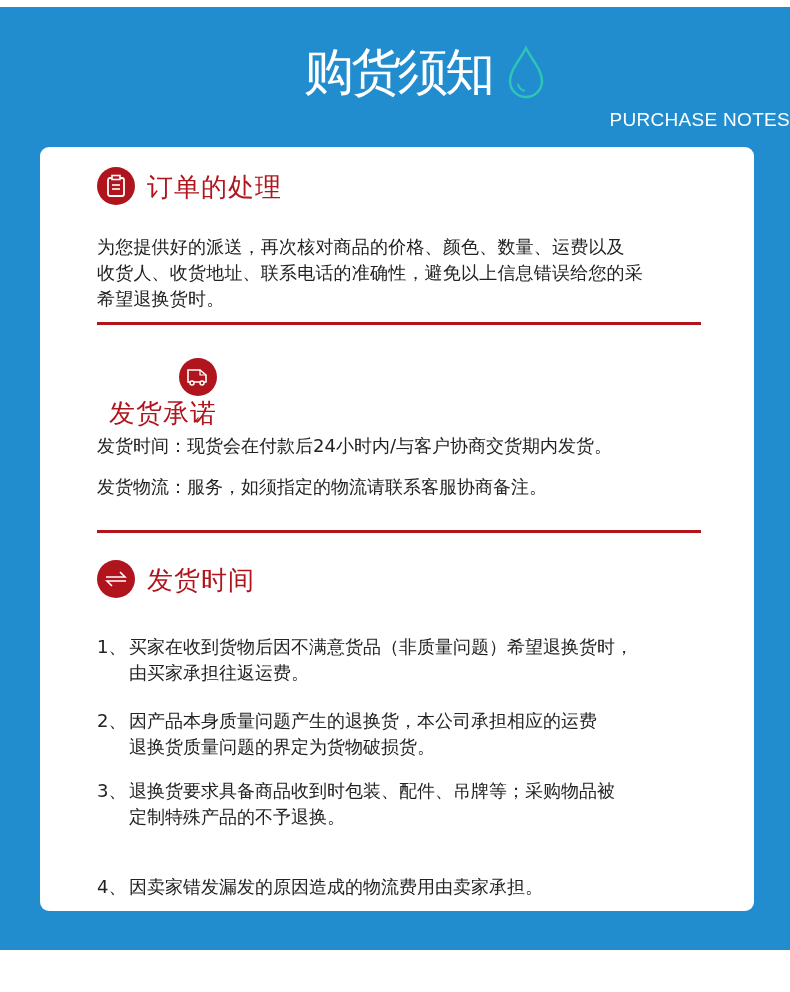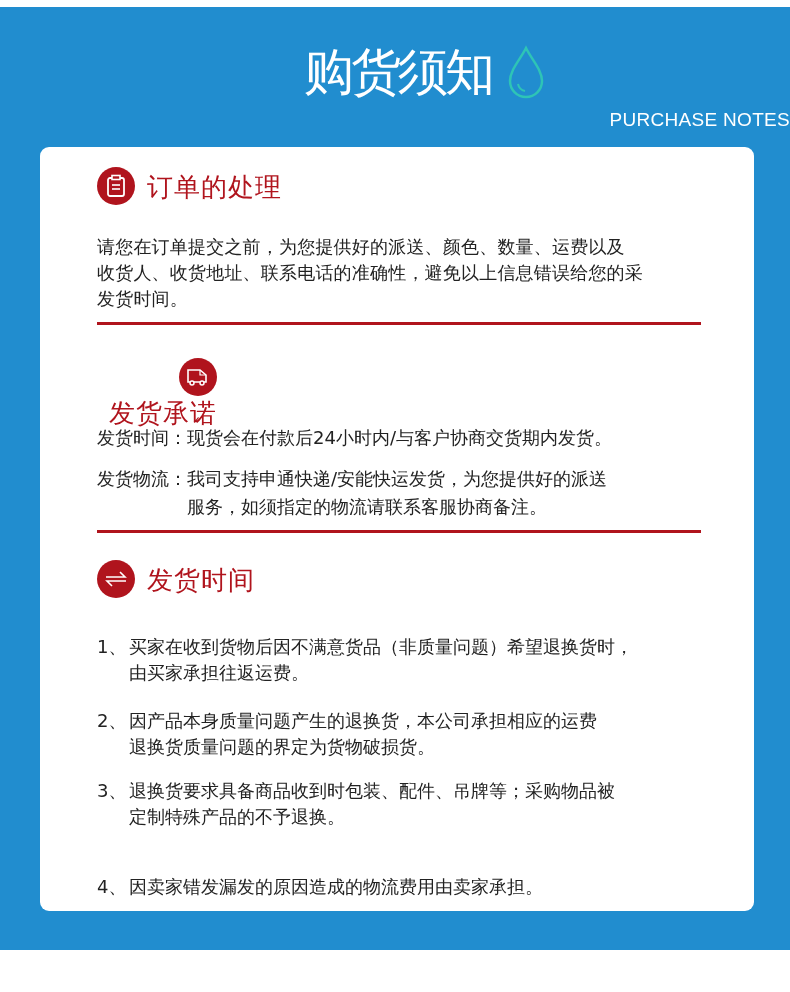--- a/index.html
+++ b/index.html
@@ -8,21 +8,21 @@
   .bluebg { position:absolute; left:0; top:7px; width:790px; height:943px; background:#218dcf; }
   .title-main { position:absolute; left:304px; top:40px; font-size:50px; color:#ffffff; letter-spacing:-3px; line-height:64px; font-weight:normal; }
   .drop { position:absolute; left:506px; top:44px; width:40px; height:56px; }
   .title-sub { position:absolute; left:0; width:790px; top:109px; text-align:right; font-size:19px; color:#ffffff; font-family:"Liberation Sans",sans-serif; letter-spacing:0.3px; }
   .card { position:absolute; left:40px; top:147px; width:714px; height:764px; background:#ffffff; border-radius:9px; }
   .sec-head { position:absolute; display:flex; align-items:flex-end; }
   .sec-icon { width:38px; height:38px; border-radius:50%; background:#b0141d; display:flex; align-items:center; justify-content:center; }
   .sec-title { margin-left:12px; font-size:26px; color:#b0141d; letter-spacing:1px; }
   .text { position:absolute; font-size:18px; color:#222; line-height:26px; letter-spacing:0.2px; }
   .divider { position:absolute; left:97px; width:604px; height:3px; background:#b0141d; }
-  .row { position:absolute; left:97px; font-size:18px; color:#222; line-height:28px; display:flex; }
+  .row { position:absolute; left:97px; font-size:18px; color:#222; line-height:28px; display:flex;margin-top:8px; }
   .row .lbl { white-space:nowrap; }
   .item { position:absolute; left:97px; font-size:18px; color:#222; line-height:26px; display:flex; }
   .item .num { width:32px; white-space:nowrap; }
 </style>
 </head>
 <body>
 
 <div class="bluebg"></div>
 
 <div class="title-main">购货须知</div>
@@ -39,23 +39,23 @@
     <svg width="22" height="24" viewBox="0 0 22 24">
       <rect x="3" y="4" width="16" height="18" rx="2" fill="none" stroke="#fff" stroke-width="1.8"></rect>
       <rect x="7" y="1.5" width="8" height="4" fill="#b0141d" stroke="#fff" stroke-width="1.6"></rect>
       <line x1="7" y1="11" x2="15" y2="11" stroke="#fff" stroke-width="1.6"></line>
       <line x1="7" y1="15" x2="15" y2="15" stroke="#fff" stroke-width="1.6"></line>
     </svg>
   </div>
   <div class="sec-title">订单的处理</div>
 </div>
 <div class="text" style="left:97px; top:234px; width:620px;">
-  <div>请您在订单提交之前，为您提供好的派送、颜色、数量、运费以及</div>
+  <div>为您提供好的派送，再次核对商品的价格、颜色、数量、运费以及</div>
   <div>收货人、收货地址、联系电话的准确性，避免以上信息错误给您的采</div>
-  <div>发货时间。</div>
+  <div>希望退换货时。</div>
 </div>
 <div class="divider" style="top:322px;"></div>
 
 <div class="sec-head" style="left:97px; top:358px;flex-direction:column;">
   <div class="sec-icon">
     <svg width="24" height="20" viewBox="0 0 24 20">
       <path d="M2 3 H14 L20 8 V15 H2 Z" fill="none" stroke="#fff" stroke-width="1.6"></path>
       <path d="M14 3 V8 H20" fill="none" stroke="#fff" stroke-width="1.2"></path>
       <circle cx="6" cy="16" r="2" fill="#b0141d" stroke="#fff" stroke-width="1.5"></circle>
       <circle cx="16" cy="16" r="2" fill="#b0141d" stroke="#fff" stroke-width="1.5"></circle>
@@ -63,21 +63,20 @@
   </div>
   <div class="sec-title">发货承诺</div>
 </div>
 <div class="row" style="top:424px;">
   <span class="lbl">发货时间：</span>
   <span>现货会在付款后24小时内/与客户协商交货期内发货。</span>
 </div>
 <div class="row" style="top:465px;">
   <span class="lbl">发货物流：</span>
   <span>
-    <div>我司支持申通快递/安能快运发货，为您提供好的派送</div>
     <div>服务，如须指定的物流请联系客服协商备注。</div>
   </span>
 </div>
 <div class="divider" style="top:530px;"></div>
 
 <div class="sec-head" style="left:97px; top:560px;">
   <div class="sec-icon">
     <svg width="24" height="18" viewBox="0 0 24 18">
       <path d="M2 7 H21 L16 2" fill="none" stroke="#fff" stroke-width="1.6"></path>
       <path d="M22 11 H3 L8 16" fill="none" stroke="#fff" stroke-width="1.6"></path>

